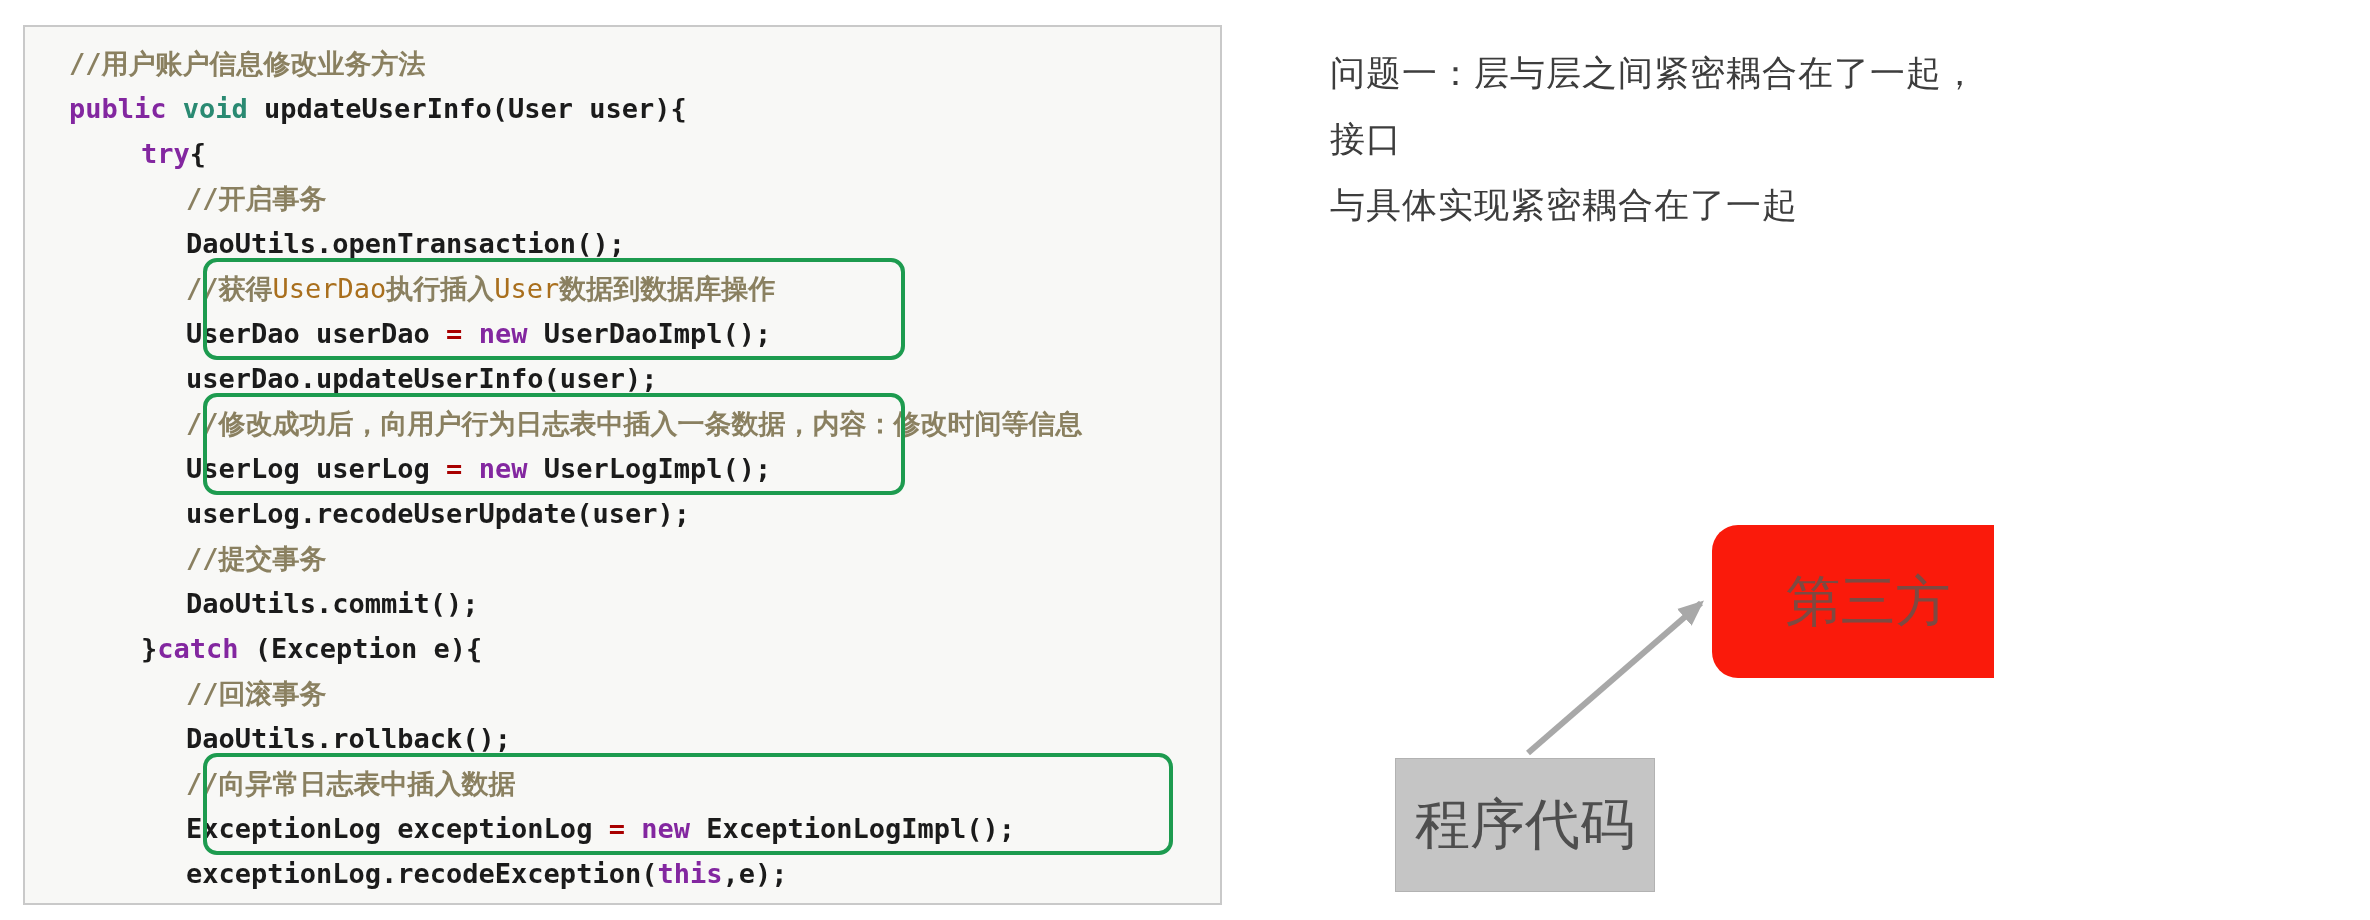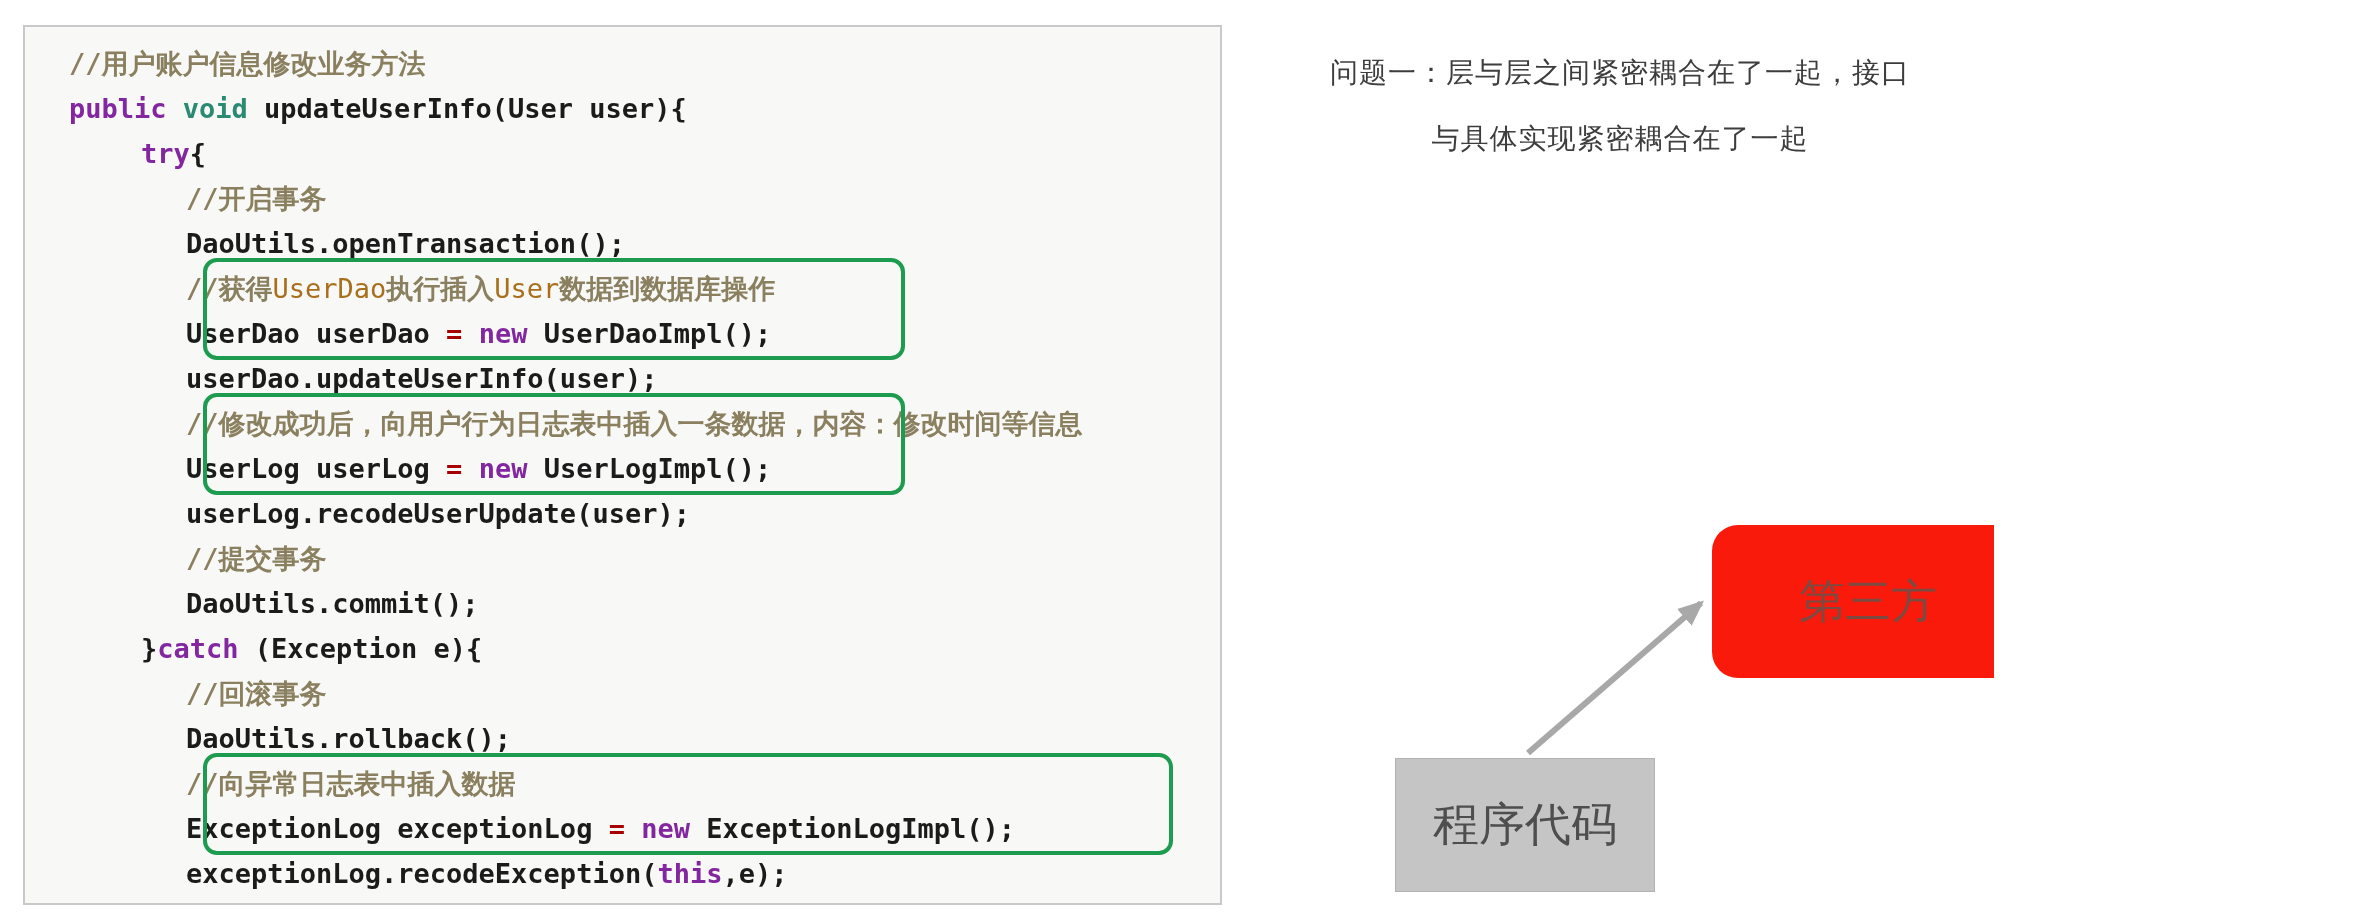--- a/index.html
+++ b/index.html
@@ -19,27 +19,27 @@
   .kw{color:#8327a0;}
   .ty{color:#2a8a72;}
   .eq{color:#a80000;}
   .cm{color:#8a8060;font-weight:bold;}
   .cmb{color:#a96f1d;font-weight:normal;}
   .hl-box{position:absolute;border:4px solid #1d9b4f;border-radius:14px;box-sizing:border-box;}
   .hl-1{left:203px;top:258px;width:702px;height:102px;}
   .hl-2{left:203px;top:393px;width:702px;height:102px;}
   .hl-3{left:203px;top:753px;width:970px;height:102px;}
   
-  .note{position:absolute;left:1330px;color:#3d3d3d;font-size:28px;line-height:66px;
-        white-space:pre-line;letter-spacing:1px;text-align:center;}
+  .note{position:absolute;left:1330px;color:#3d3d3d;font-size:35px;line-height:66px;
+        white-space:pre-line;letter-spacing:1px;}
   .note-problem{top:40px;}
   .note-solution{top:230px;}
   
   .node{position:absolute;display:flex;align-items:center;justify-content:center;
-        box-sizing:border-box;font-size:46px;}
+        box-sizing:border-box;font-size:55px;}
   .node-third{left:1712px;top:525px;width:312px;height:153px;background:#fa1a0b;
               border-radius:26px;color:#7d4a42;}
   .node-program{left:1395px;top:758px;width:260px;height:134px;background:#c5c5c5;
                 border:1px solid #b2b2b2;color:#4e4e4e;}
   .node-bean{left:2090px;top:759px;width:263px;height:133px;background:#dde3bd;
              border:1px solid #0ea5e9;color:#3e4434;}
   .arrow-layer{position:absolute;left:0;top:0;width:2370px;height:920px;pointer-events:none;}
   
   .smudge{position:absolute;background:#9b9b9b;opacity:.45;}
   .smudge-1{left:2243px;top:882px;width:16px;height:28px;transform:skewX(-6deg);}

